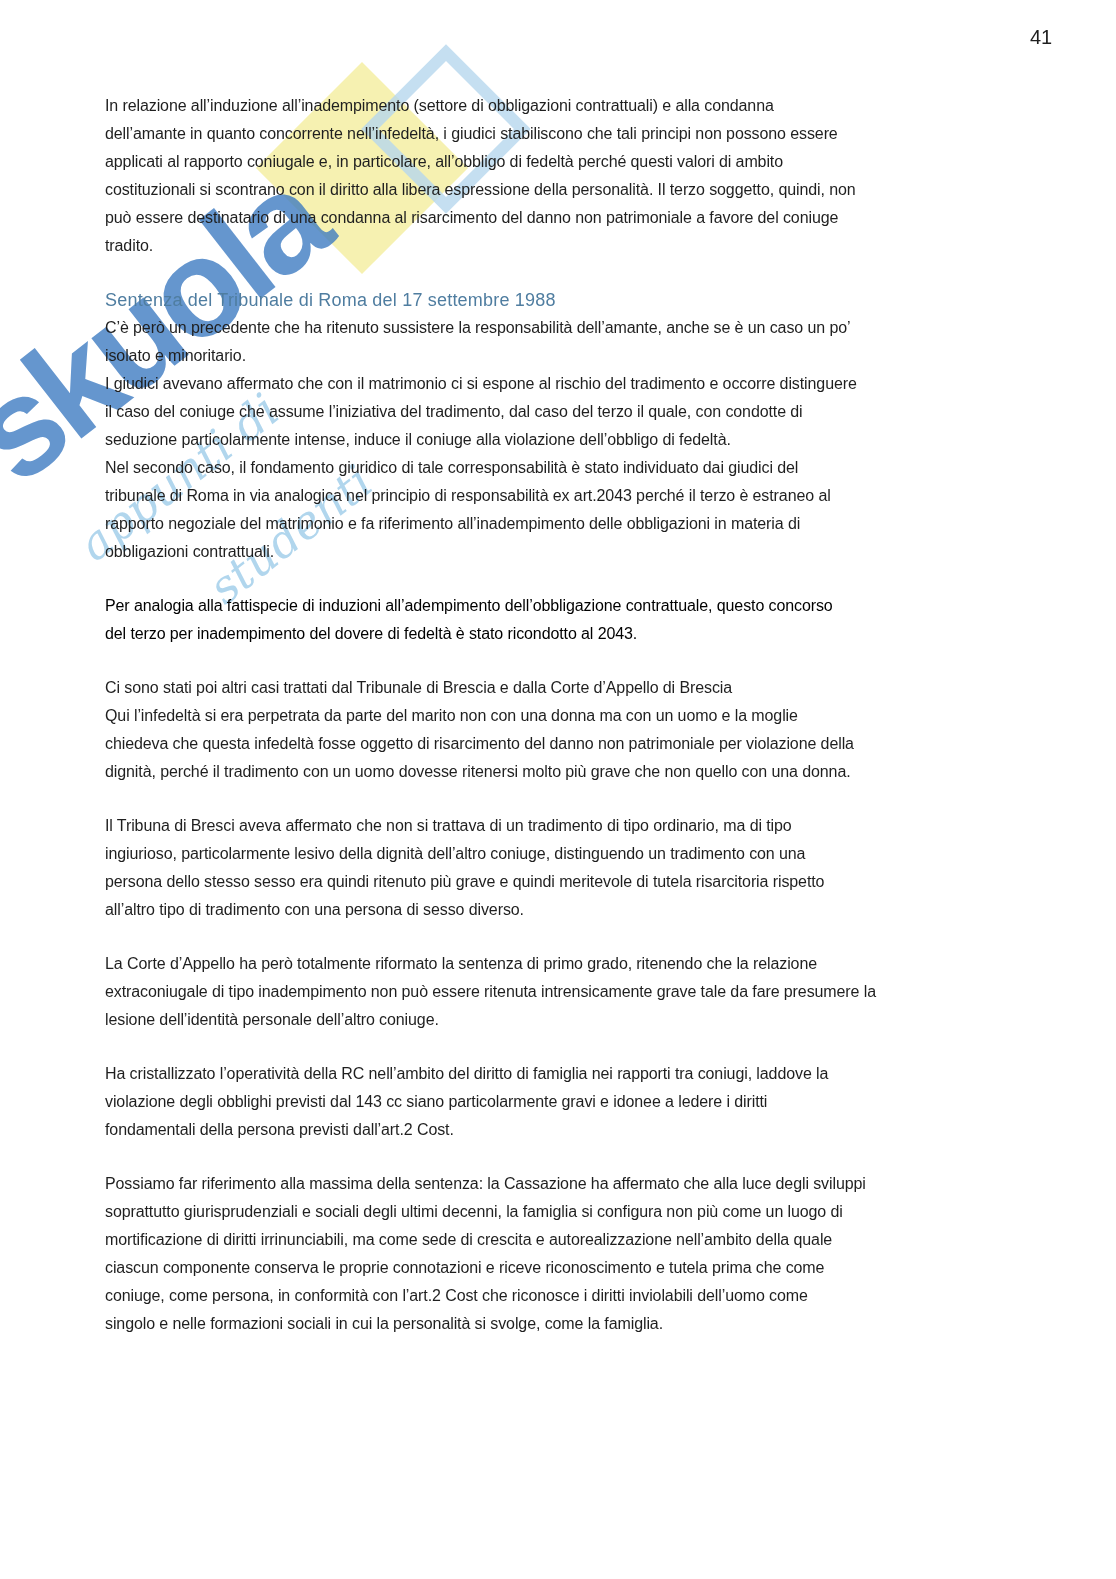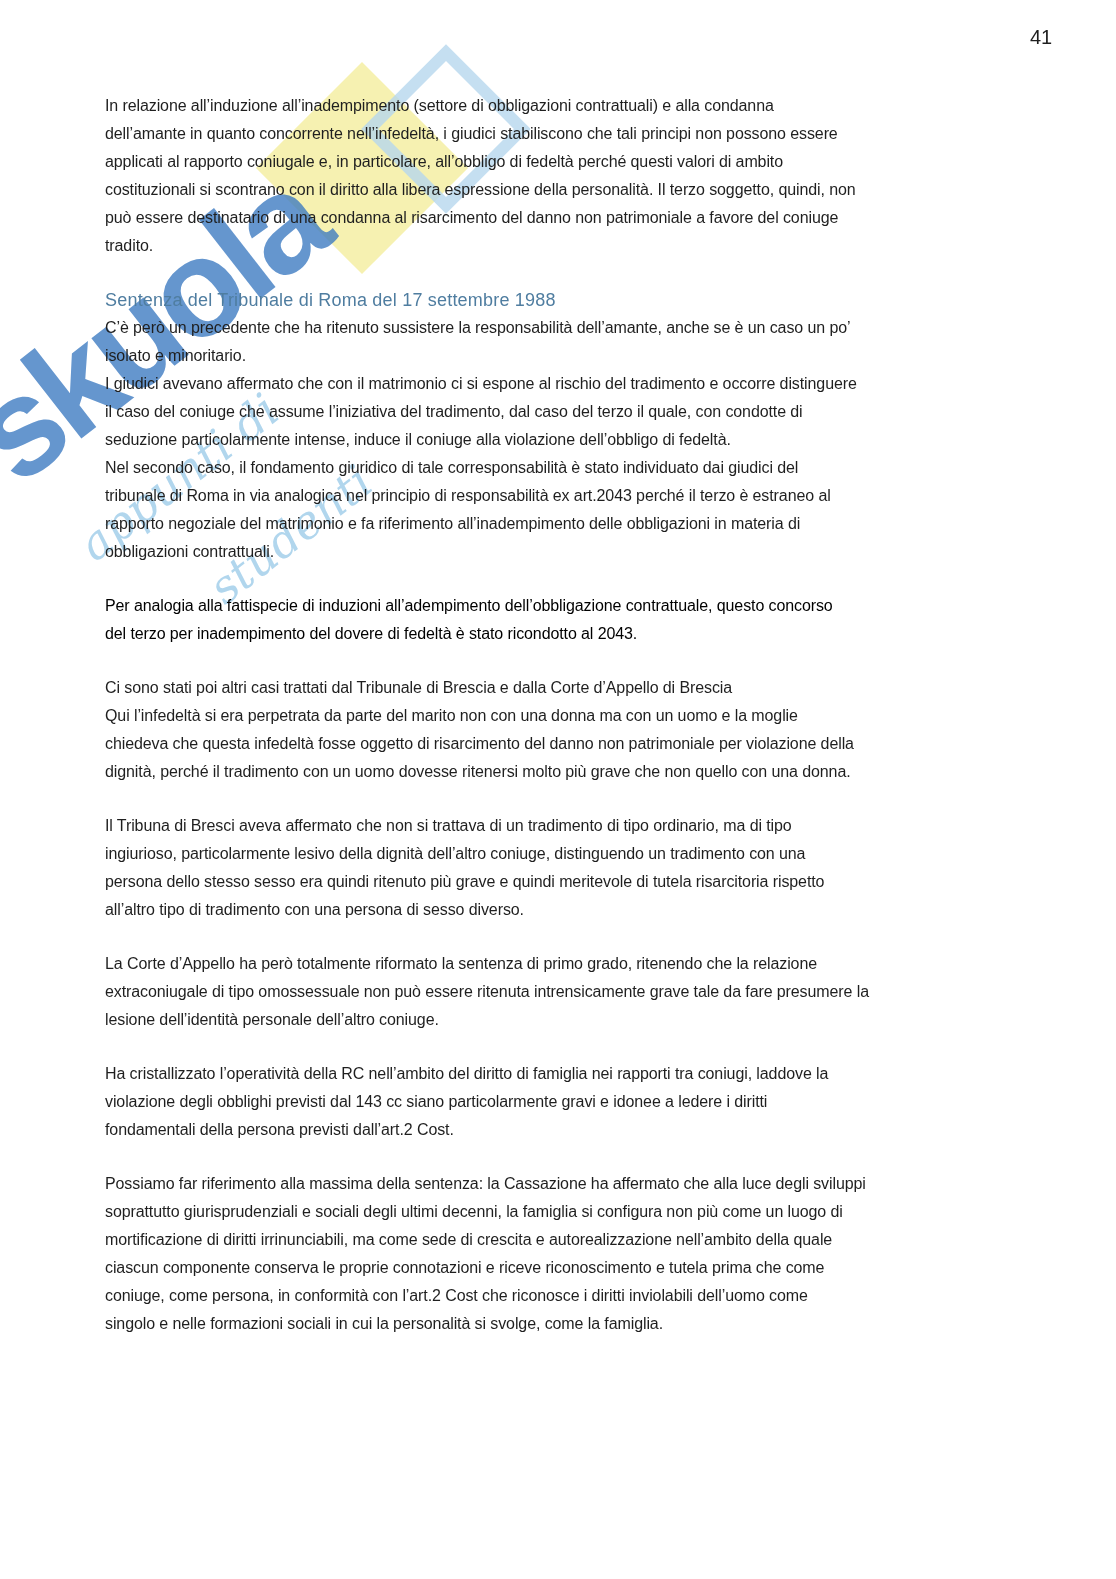--- a/index.html
+++ b/index.html
@@ -94,21 +94,21 @@
 del terzo per inadempimento del dovere di fedeltà è stato ricondotto al 2043.</p>
   <p>Ci sono stati poi altri casi trattati dal Tribunale di Brescia e dalla Corte d’Appello di Brescia
 Qui l’infedeltà si era perpetrata da parte del marito non con una donna ma con un uomo e la moglie
 chiedeva che questa infedeltà fosse oggetto di risarcimento del danno non patrimoniale per violazione della
 dignità, perché il tradimento con un uomo dovesse ritenersi molto più grave che non quello con una donna.</p>
   <p>Il Tribuna di Bresci aveva affermato che non si trattava di un tradimento di tipo ordinario, ma di tipo
 ingiurioso, particolarmente lesivo della dignità dell’altro coniuge, distinguendo un tradimento con una
 persona dello stesso sesso era quindi ritenuto più grave e quindi meritevole di tutela risarcitoria rispetto
 all’altro tipo di tradimento con una persona di sesso diverso.</p>
   <p>La Corte d’Appello ha però totalmente riformato la sentenza di primo grado, ritenendo che la relazione
-extraconiugale di tipo omossessuale non può essere ritenuta intrensicamente grave tale da fare presumere la
+extraconiugale di tipo inadempimento non può essere ritenuta intrensicamente grave tale da fare presumere la
 lesione dell’identità personale dell’altro coniuge.</p>
   <p>Ha cristallizzato l’operatività della RC nell’ambito del diritto di famiglia nei rapporti tra coniugi, laddove la
 violazione degli obblighi previsti dal 143 cc siano particolarmente gravi e idonee a ledere i diritti
 fondamentali della persona previsti dall’art.2 Cost.</p>
   <p>Possiamo far riferimento alla massima della sentenza: la Cassazione ha affermato che alla luce degli sviluppi
 soprattutto giurisprudenziali e sociali degli ultimi decenni, la famiglia si configura non più come un luogo di
 mortificazione di diritti irrinunciabili, ma come sede di crescita e autorealizzazione nell’ambito della quale
 ciascun componente conserva le proprie connotazioni e riceve riconoscimento e tutela prima che come
 coniuge, come persona, in conformità con l’art.2 Cost che riconosce i diritti inviolabili dell’uomo come
 singolo e nelle formazioni sociali in cui la personalità si svolge, come la famiglia.</p>

